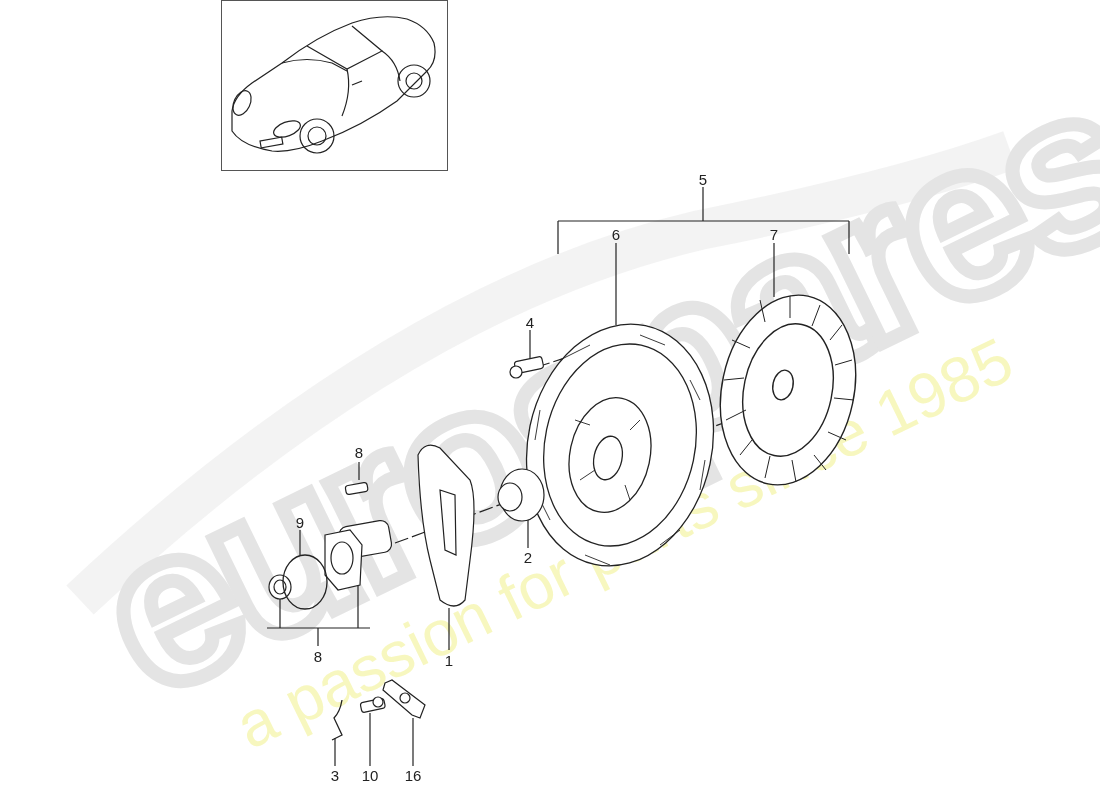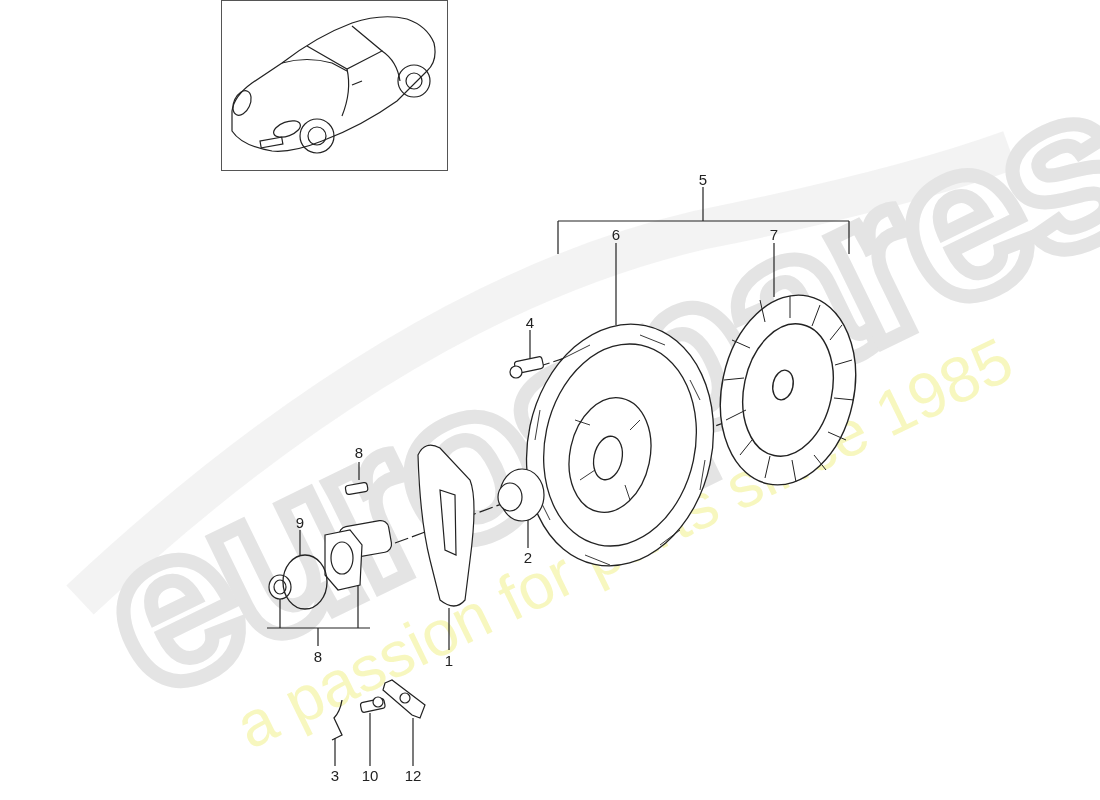--- a/index.html
+++ b/index.html
@@ -128,14 +128,14 @@
   <span class="callout" style="left:528px;top:557px">2</span>
   <span class="callout" style="left:335px;top:775px">3</span>
   <span class="callout" style="left:530px;top:322px">4</span>
   <span class="callout" style="left:703px;top:179px">5</span>
   <span class="callout" style="left:616px;top:234px">6</span>
   <span class="callout" style="left:774px;top:234px">7</span>
   <span class="callout" style="left:318px;top:656px">8</span>
   <span class="callout" style="left:300px;top:522px">9</span>
   <span class="callout" style="left:359px;top:452px">8</span>
   <span class="callout" style="left:370px;top:775px">10</span>
-  <span class="callout" style="left:413px;top:775px">12</span>
+  <span class="callout" style="left:413px;top:775px">16</span>
 </div>
 
 </body></html>

